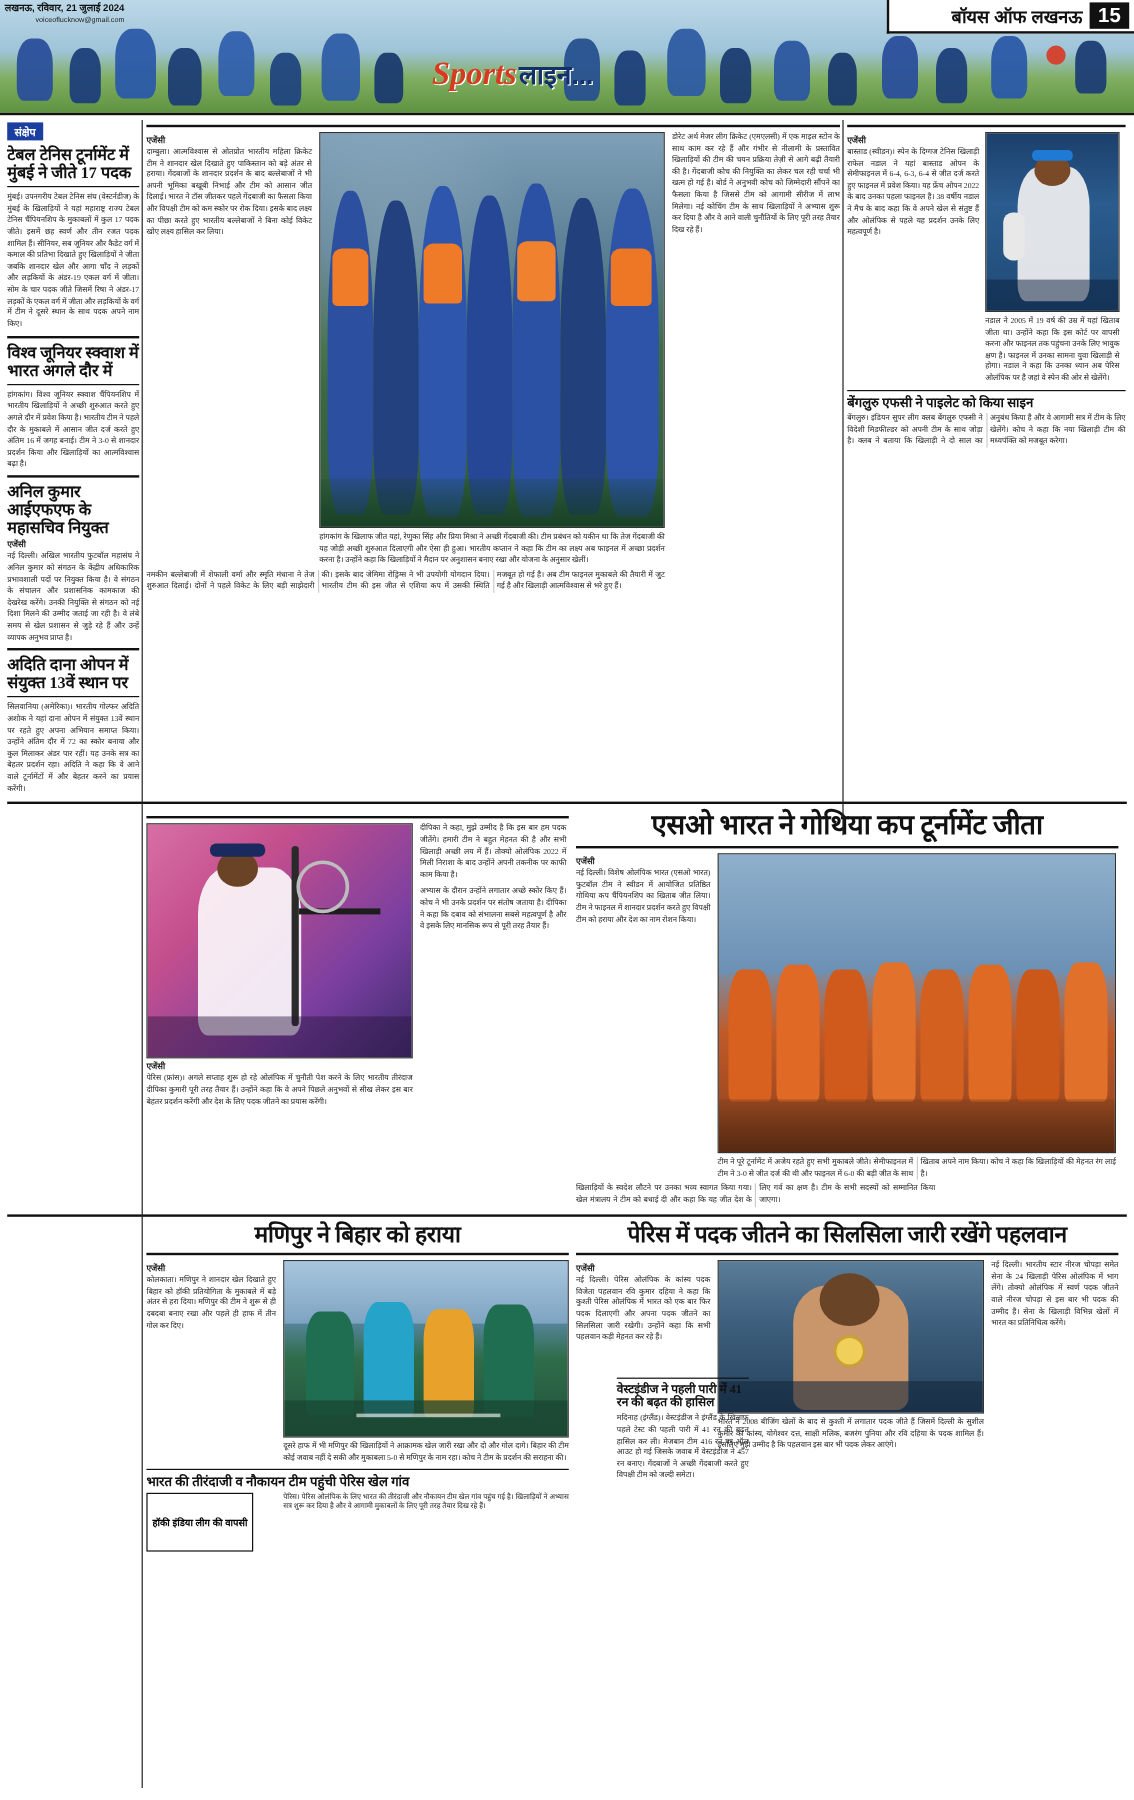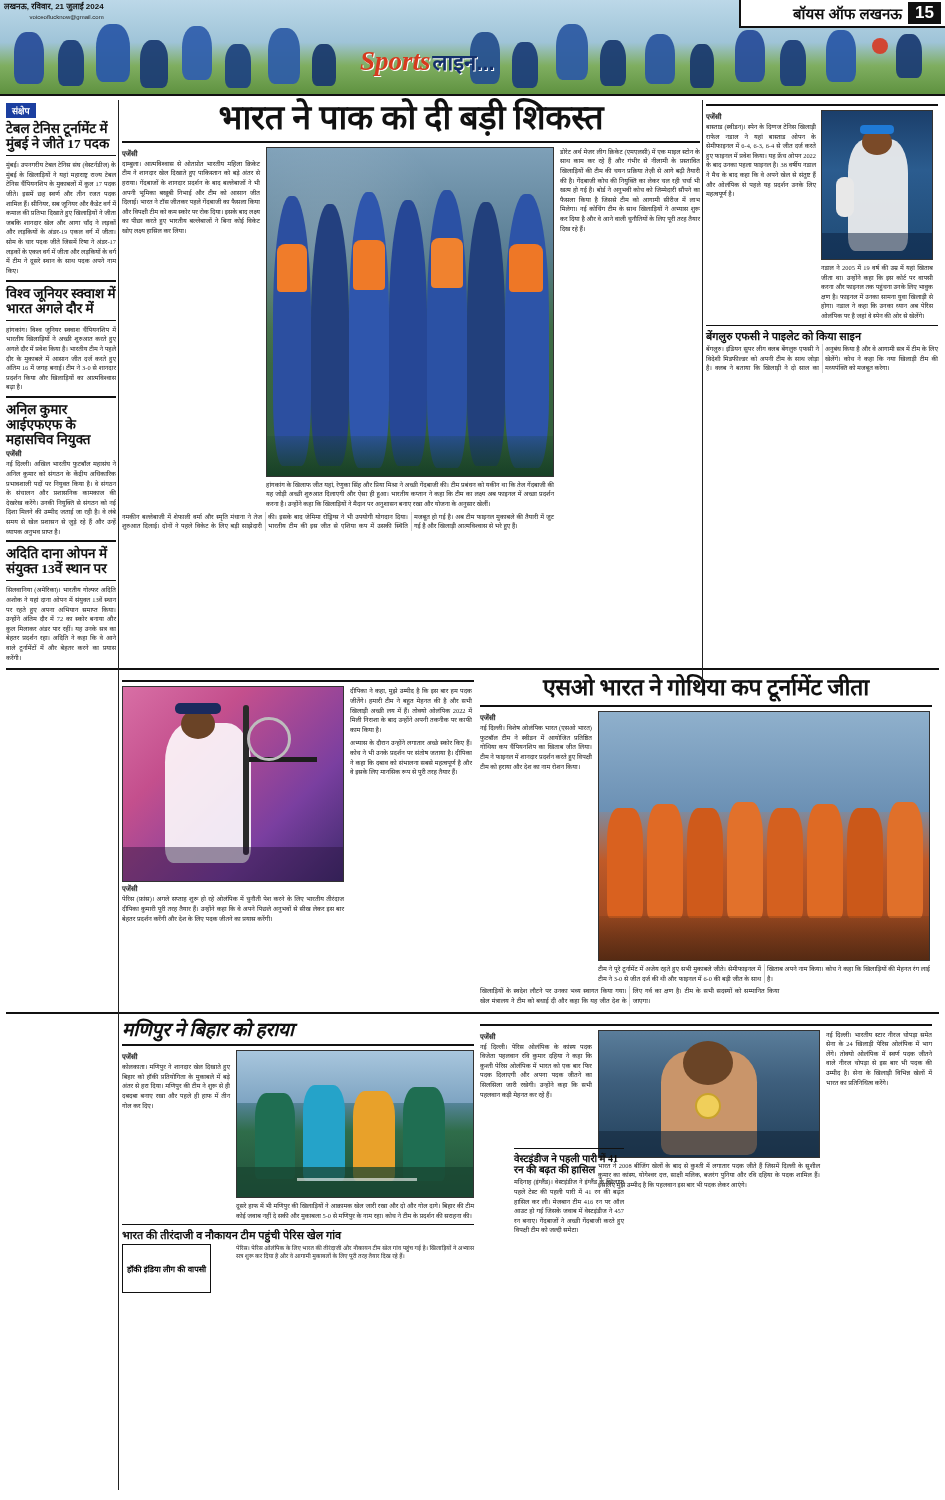--- a/index.html
+++ b/index.html
@@ -265,21 +265,20 @@
         <div class="small-head">अनिल कुमार आईएफएफ के महासचिव नियुक्त</div>
         <div class="byline">एजेंसी</div>
         <div class="body-txt">नई दिल्ली। अखिल भारतीय फुटबॉल महासंघ ने अनिल कुमार को संगठन के केंद्रीय अधिकारिक प्रभावशाली पदों पर नियुक्त किया है। वे संगठन के संचालन और प्रशासनिक कामकाज की देखरेख करेंगे। उनकी नियुक्ति से संगठन को नई दिशा मिलने की उम्मीद जताई जा रही है। वे लंबे समय से खेल प्रशासन से जुड़े रहे हैं और उन्हें व्यापक अनुभव प्राप्त है।</div>
         <hr class="hr hr-thick">
         <div class="small-head">अदिति दाना ओपन में संयुक्त 13वें स्थान पर</div>
         <hr class="hr">
         <div class="body-txt">सिलवानिया (अमेरिका)। भारतीय गोल्फर अदिति अशोक ने यहां दाना ओपन में संयुक्त 13वें स्थान पर रहते हुए अपना अभियान समाप्त किया। उन्होंने अंतिम दौर में 72 का स्कोर बनाया और कुल मिलाकर अंडर पार रहीं। यह उनके सत्र का बेहतर प्रदर्शन रहा। अदिति ने कहा कि वे आने वाले टूर्नामेंटों में और बेहतर करने का प्रयास करेंगी।</div>
       </div>
 
       <div style="width:578px; flex:0 0 578px;">
-        <div class="hl-main hl-xl">भारत ने पाक को दी बड़ी शिकस्त</div>
         <hr class="hr hr-thick">
         <div style="display:flex; gap:6px;">
           <div style="width:138px;">
             <div class="byline">एजेंसी</div>
             <div class="body-txt">दाम्बुला। आत्मविश्वास से ओतप्रोत भारतीय महिला क्रिकेट टीम ने शानदार खेल दिखाते हुए पाकिस्तान को बड़े अंतर से हराया। गेंदबाजों के शानदार प्रदर्शन के बाद बल्लेबाजों ने भी अपनी भूमिका बखूबी निभाई और टीम को आसान जीत दिलाई। भारत ने टॉस जीतकर पहले गेंदबाजी का फैसला किया और विपक्षी टीम को कम स्कोर पर रोक दिया। इसके बाद लक्ष्य का पीछा करते हुए भारतीय बल्लेबाजों ने बिना कोई विकेट खोए लक्ष्य हासिल कर लिया।</div>
           </div>
           <div style="width:288px;">
             <div class="photo ph-cricket" style="height:330px;">
               <div class="silhouette" style="left:6px;  top:48px;  width:38px; height:270px; background:#2c4fa0;"></div>
               <div class="silhouette" style="left:44px; top:56px;  width:38px; height:262px; background:#23407f;"></div>
@@ -384,21 +383,21 @@
       </div>
     </div>
 
     <hr class="hr hr-thick" style="margin:6px 0;">
 
     <div style="display:flex; gap:6px; align-items:flex-start;">
 
       <div style="width:110px; flex:0 0 110px;"></div>
 
       <div style="width:352px; flex:0 0 352px;">
-        <div class="hl-main hl-md" style="text-align:left;font-style:italic;">मणिपुर ने बिहार को हराया</div>
+        <div class="hl-main hl-md" style="text-align:center;">मणिपुर ने बिहार को हराया</div>
         <hr class="hr hr-thick">
         <div style="display:flex; gap:6px;">
           <div style="width:108px;">
             <div class="byline">एजेंसी</div>
             <div class="body-txt">कोलकाता। मणिपुर ने शानदार खेल दिखाते हुए बिहार को हॉकी प्रतियोगिता के मुकाबले में बड़े अंतर से हरा दिया। मणिपुर की टीम ने शुरू से ही दबदबा बनाए रखा और पहले ही हाफ में तीन गोल कर दिए।</div>
           </div>
           <div style="width:238px;">
             <div class="photo ph-hockey" style="height:148px;">
               <div style="position:absolute; left:0; top:0; width:100%; height:52px; background:linear-gradient(180deg,#a8c6dd,#7ea4c2);"></div>
               <div style="position:absolute; left:18px; top:42px; width:40px; height:86px; background:#1f6e52; border-radius:28% 28% 8% 8%;"></div>
@@ -417,20 +416,21 @@
           <div style="width:108px;">
             <div class="boxed-head">हॉकी इंडिया लीग की वापसी</div>
           </div>
           <div style="width:238px;">
             <div class="caption">पेरिस। पेरिस ओलंपिक के लिए भारत की तीरंदाजी और नौकायन टीम खेल गांव पहुंच गई है। खिलाड़ियों ने अभ्यास सत्र शुरू कर दिया है और वे आगामी मुकाबलों के लिए पूरी तरह तैयार दिख रहे हैं।</div>
           </div>
         </div>
       </div>
 
       <div style="width:452px; flex:0 0 452px;">
+        <div class="hl-main hl-md" style="text-align:center;">पेरिस में पदक जीतने का सिलसिला जारी रखेंगे पहलवान</div>
         <hr class="hr hr-thick">
         <div style="display:flex; gap:6px;">
           <div style="width:112px;">
             <div class="byline">एजेंसी</div>
             <div class="body-txt">नई दिल्ली। पेरिस ओलंपिक के कांस्य पदक विजेता पहलवान रवि कुमार दहिया ने कहा कि कुश्ती पेरिस ओलंपिक में भारत को एक बार फिर पदक दिलाएगी और अपना पदक जीतने का सिलसिला जारी रखेगी। उन्होंने कहा कि सभी पहलवान कड़ी मेहनत कर रहे हैं।</div>
           </div>
           <div style="width:222px;">
             <div class="photo ph-wrestler" style="height:128px;">
               <div style="position:absolute; left:62px; top:20px; width:96px; height:104px; background:#c9956a; border-radius:30% 30% 10% 10%;"></div>
               <div style="position:absolute; left:84px; top:10px; width:50px; height:44px; background:#6a4426; border-radius:50%;"></div>

